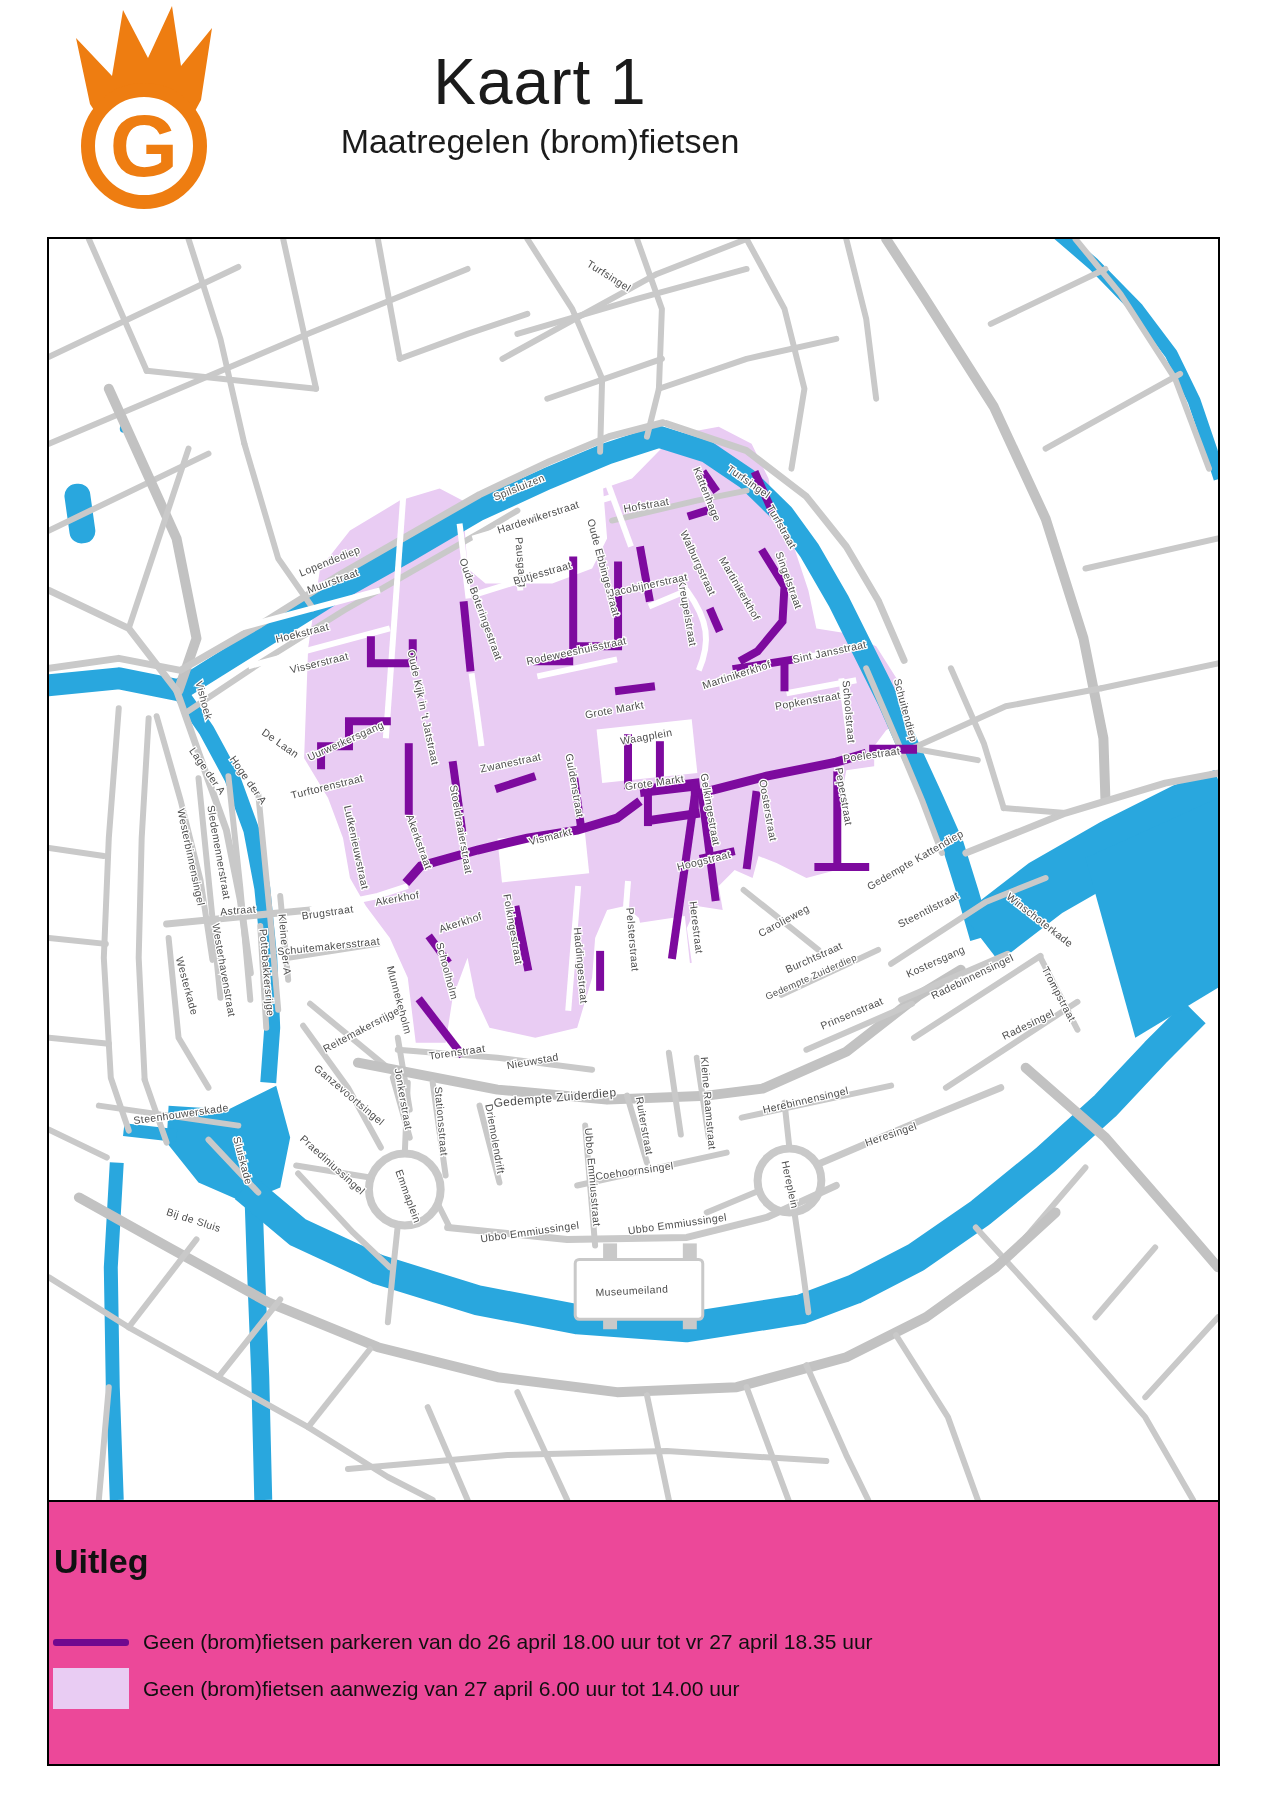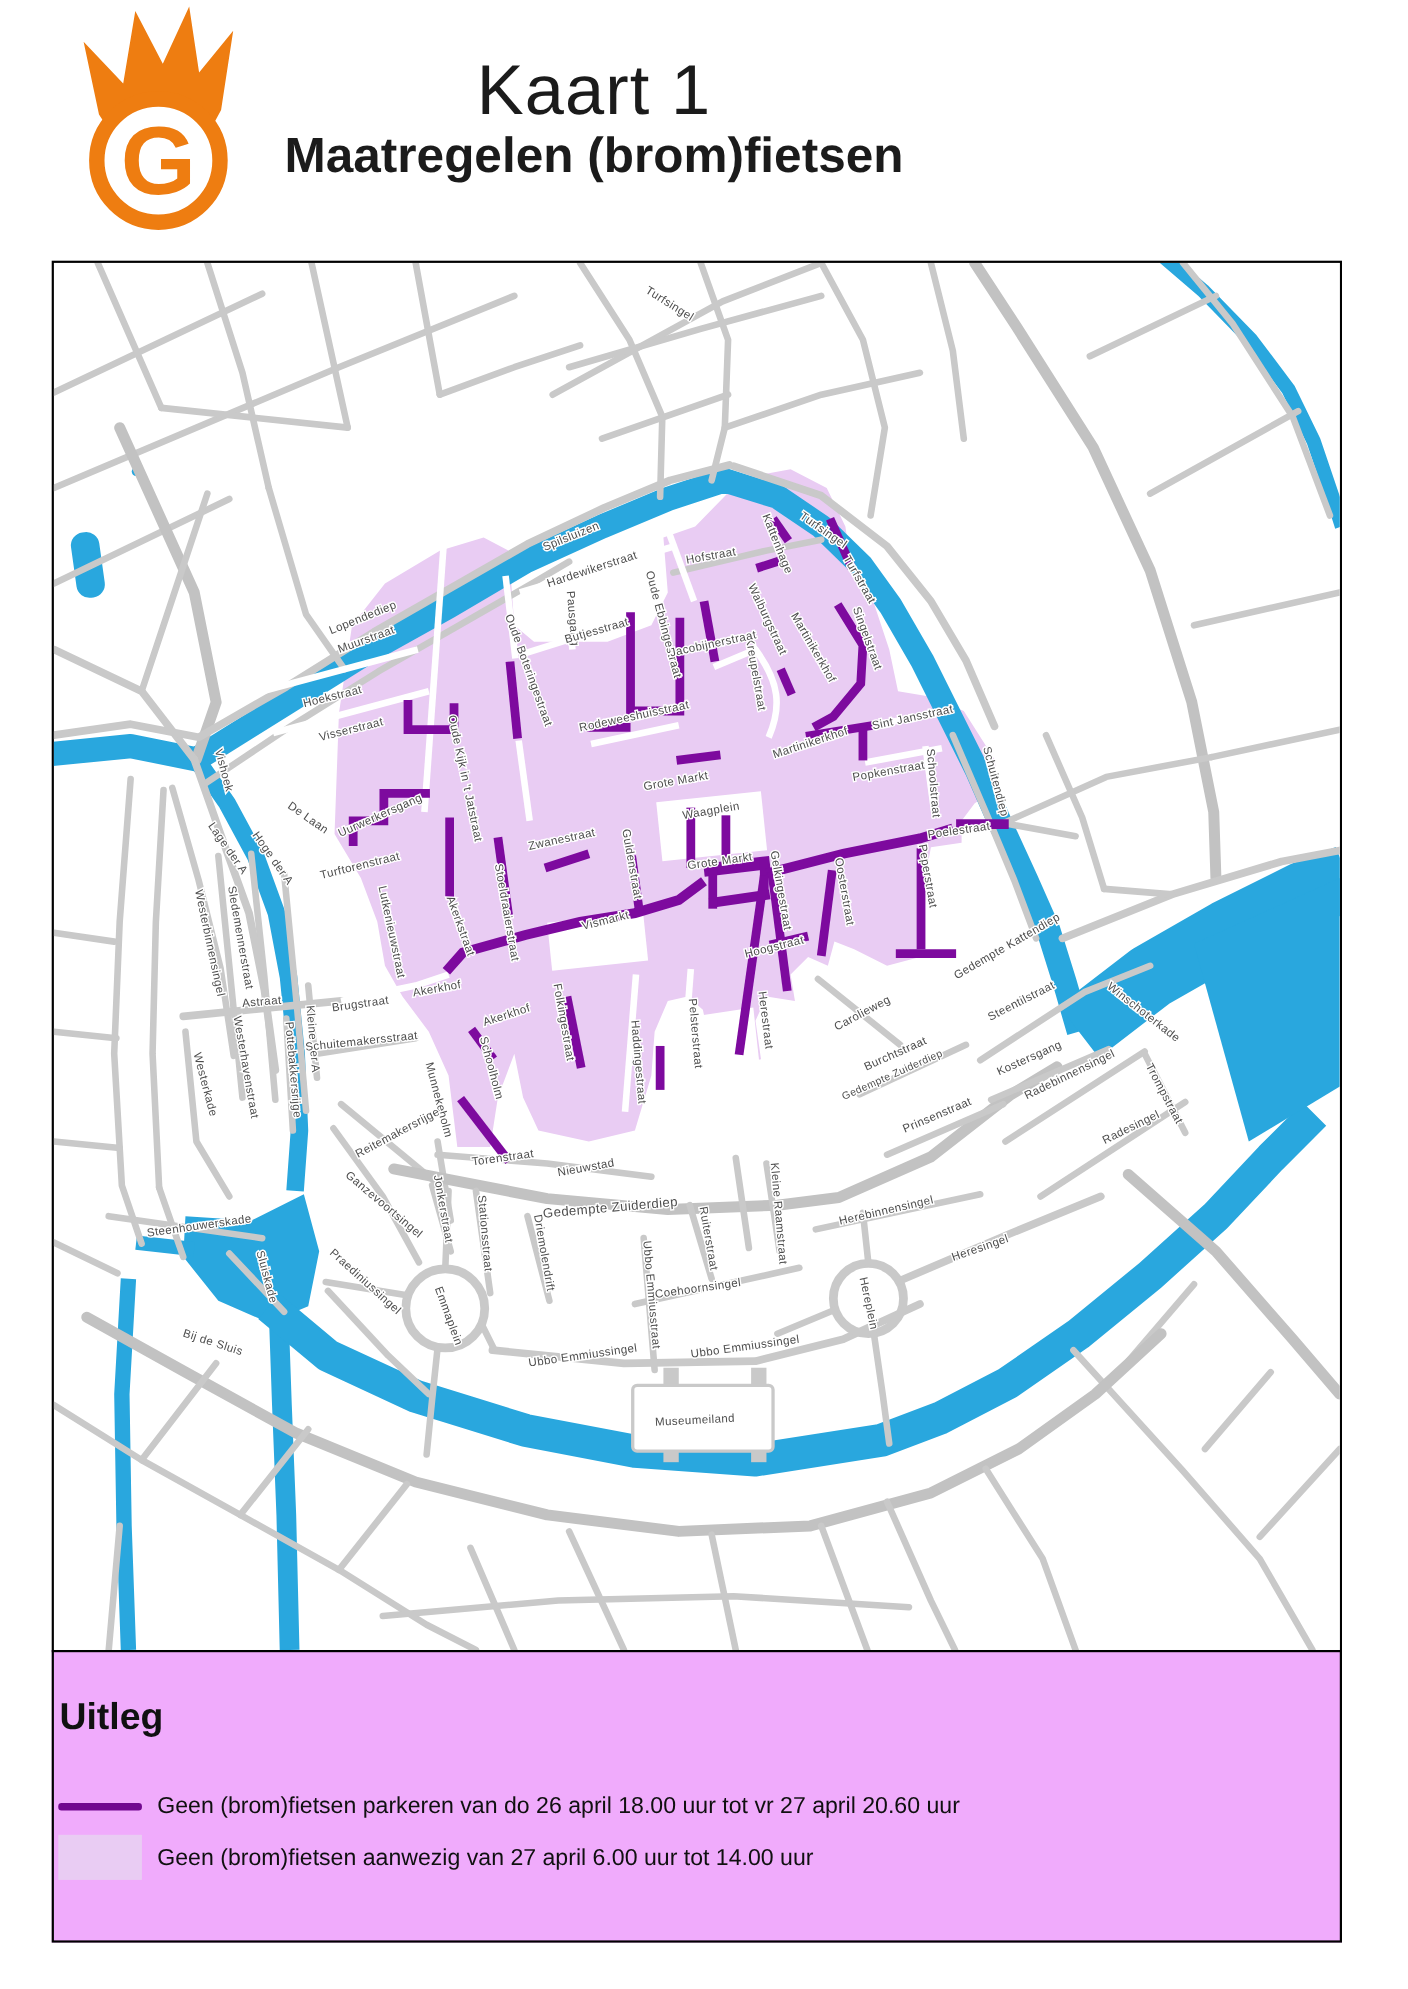--- a/index.html
+++ b/index.html
@@ -5,26 +5,26 @@
   :root{
     --water:#29A7DE; --zone:#E9CCF3; --restrict:#7D0A9E; --legendline:#71088F;
     --road:#C9C9C9; --roadM:#C2C2C2; --label:#4D4D4D; --frame:#000; --orange:#EE7D11; --title:#1B1B1B;
   }
   html,body{margin:0;padding:0;}
   body{width:1280px;height:1808px;background:#fff;position:relative;overflow:hidden;
        font-family:"Liberation Sans", sans-serif;}
   .logo{position:absolute;left:68px;top:4px;width:150px;height:212px;}
   .titleblock{position:absolute;left:160px;top:28px;width:760px;text-align:center;color:var(--title);margin-top:21px;}
   .title{font-size:64px;line-height:66px;font-weight:400;letter-spacing:1px;}
-  .subtitle{font-size:45px;line-height:52px;font-weight:700;}
+  .subtitle{font-size:34px;line-height:52px;font-weight:400;}
   .mapframe{position:absolute;left:47px;top:237px;width:1173px;height:1265px;
             border:2px solid var(--frame);box-sizing:border-box;background:#fff;}
   .mapframe svg{display:block;width:100%;height:100%;}
   .legend{position:absolute;left:47px;top:1500px;width:1173px;height:266px;
-          border:2px solid var(--frame);box-sizing:border-box;background:#f0abfc;}
+          border:2px solid var(--frame);box-sizing:border-box;background:#ec4899;}
   .legend-heading{position:absolute;left:5px;top:40px;font-size:34px;font-weight:700;color:#111;}
   .legend-row{position:absolute;left:4px;display:flex;align-items:center;}
   .row1{top:128px;}
   .row2{top:166px;}
   .sw-line{width:76px;height:7px;background:var(--legendline);border-radius:3px;flex:0 0 auto;}
   .sw-area{width:76px;height:41px;background:var(--zone);flex:0 0 auto;}
   .legend-row .lbl{margin-left:14px;font-size:21px;color:#101010;white-space:nowrap;}
   .row1 .lbl{transform:translateY(0);}
   .row2 .lbl{transform:translateY(0);}
   
@@ -363,19 +363,19 @@
         <text class="slabel" transform="translate(594,889) rotate(80)">Ruiterstraat</text>
         <text class="slabel" transform="translate(585,1057) rotate(-3)">Museumeiland</text>
       </g>
 </svg>
 </div>
 
 <div class="legend">
   <div class="legend-heading">Uitleg</div>
   <div class="legend-row row1">
     <div class="sw-line"></div>
-    <div class="lbl">Geen (brom)fietsen parkeren van do 26 april 18.00 uur tot vr 27 april 20.60 uur</div>
+    <div class="lbl">Geen (brom)fietsen parkeren van do 26 april 18.00 uur tot vr 27 april 18.35 uur</div>
   </div>
   <div class="legend-row row2">
     <div class="sw-area"></div>
     <div class="lbl">Geen (brom)fietsen aanwezig van 27 april 6.00 uur tot 14.00 uur</div>
   </div>
 </div>
 
 </body></html>

